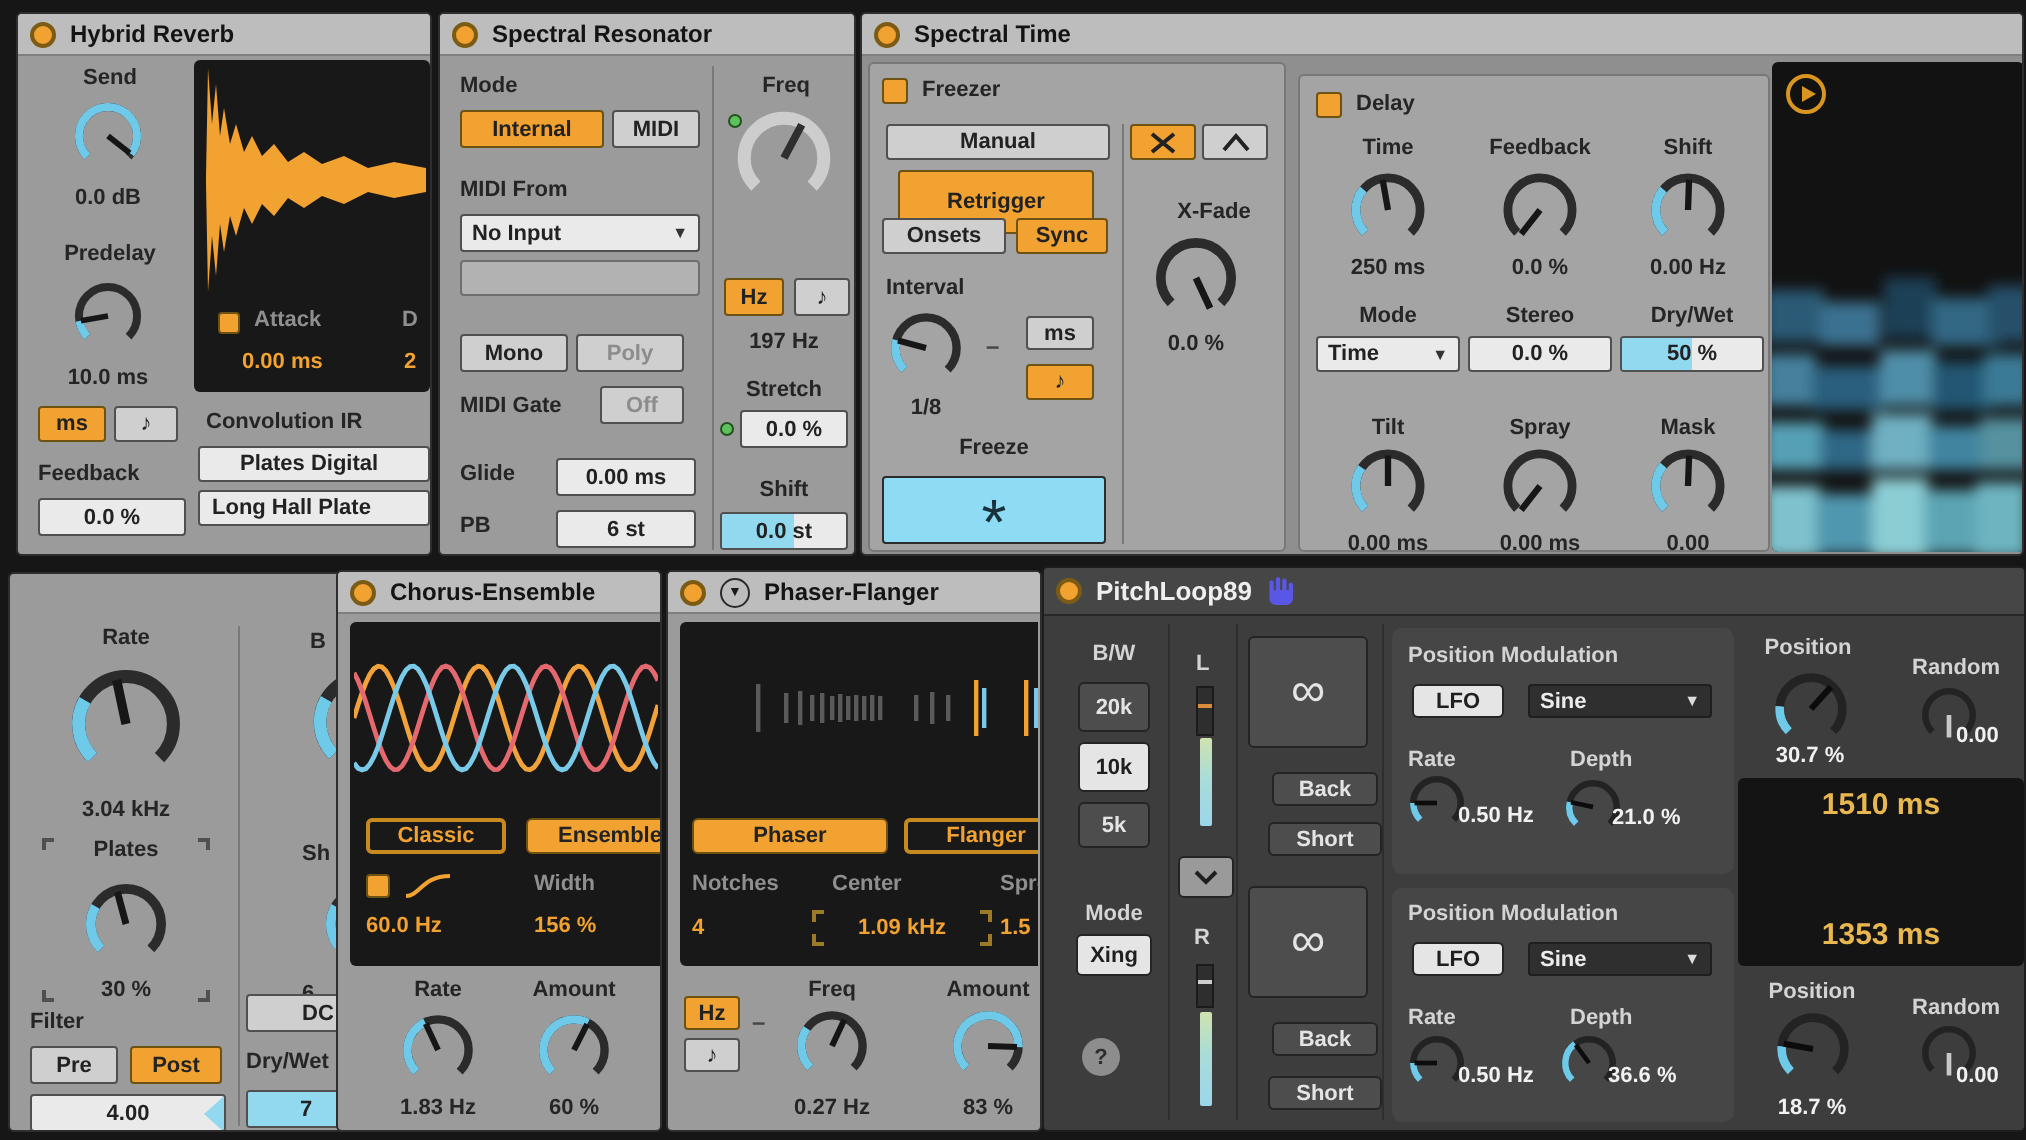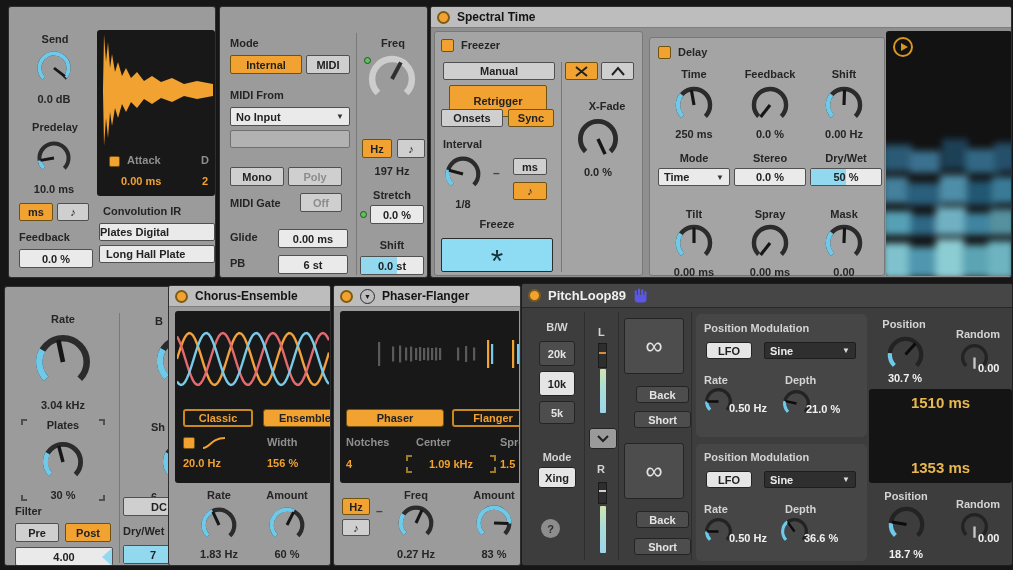--- a/index.html
+++ b/index.html
@@ -67,20 +67,24 @@
              border-bottom:4px solid transparent;margin-left:2px;}
   .expander{width:15px;height:15px;border:1.5px solid #2b2b2b;border-radius:50%;box-sizing:border-box;
             display:flex;align-items:center;justify-content:center;font-size:7px;color:#1a1a1a;flex:0 0 auto;}
 </style>
 </head>
 <body>
 
 <div class="stage">
 
   <div class="panel" id="p-hr" style="left:8px;top:6px;width:208px;height:272px;">
+    <div class="tbar">
+      <span class="oncirc"></span>
+      <span class="ttl">Hybrid Reverb</span>
+    </div>
     <div class="lbl c" style="left:20px;top:26px;width:52px;">Send</div>
     <div class="knob" style="left:26px;top:42px;width:38px;height:38px;">
         <svg viewBox="0 0 40 40">
           <path d="M 9.18 30.82 A 15.3 15.3 0 1 1 30.82 30.82" stroke="#2b2b2b" stroke-width="4.2" fill="none"></path>
           <path d="M 9.18 30.82 A 15.3 15.3 0 1 1 32.06 29.42" stroke="#6fc9e9" stroke-width="4.2" fill="none"></path>
           <line x1="20" y1="20" x2="31.43" y2="28.93" stroke="#161616" stroke-width="3"></line>
         </svg>
       </div>
     <div class="lbl c" style="left:14px;top:86px;width:62px;">0.0 dB</div>
     <div class="lbl c" style="left:14px;top:114px;width:64px;">Predelay</div>
@@ -103,29 +107,33 @@
       <svg style="position:absolute;left:2px;top:2px;" width="114" height="118" viewBox="0 0 114 118">
         <path fill="#f2a231" d="M4,56 L5,2 L7,30 L9,10 L11,36 L13,22 L16,40 L19,30 L23,44 L27,36 L32,46 L38,40 L45,49 L53,44 L62,50 L73,46 L85,52 L98,49 L114,52 L114,64 L98,67 L85,64 L73,70 L62,66 L53,72 L45,67 L38,76 L32,70 L27,80 L23,72 L19,86 L16,76 L13,94 L11,80 L9,106 L7,86 L5,114 L4,60 Z"></path>
       </svg>
       <span class="chk" style="left:12px;top:126px;width:11px;height:11px;"></span>
       <div class="lbl dim" style="left:30px;top:124px;">Attack</div>
       <div class="lbl dim" style="left:104px;top:124px;">D</div>
       <div class="lbl org" style="left:24px;top:145px;">0.00 ms</div>
       <div class="lbl org" style="left:105px;top:145px;">2</div>
     </div>
     <div class="lbl" style="left:94px;top:198px;">Convolution IR</div>
-    <div class="field" style="left:90px;top:216px;width:116px;height:18px;justify-content:flex-start;padding-left:0;text-align:right;">
+    <div class="field" style="left:90px;top:216px;width:116px;height:18px;justify-content:flex-start;padding-left:20px;text-align:right;">
         <span>Plates Digital</span>
       </div>
     <div class="field" style="left:90px;top:238px;width:116px;height:18px;justify-content:flex-start;padding-left:6px;">
         <span>Long Hall Plate</span>
       </div>
   </div>
 
   <div class="panel" id="p-sr" style="left:219px;top:6px;width:209px;height:272px;">
+    <div class="tbar">
+      <span class="oncirc"></span>
+      <span class="ttl">Spectral Resonator</span>
+    </div>
     <div class="lbl" style="left:10px;top:30px;">Mode</div>
     <div class="btn on" style="left:10px;top:48px;width:72px;height:19px;">Internal</div>
     <div class="btn" style="left:86px;top:48px;width:44px;height:19px;">MIDI</div>
     <div class="lbl" style="left:10px;top:82px;">MIDI From</div>
     <div class="field sel" style="left:10px;top:100px;width:120px;height:19px;">
       <span>No Input</span>
       <span class="arr">▼</span>
     </div>
     <div class="field" style="left:10px;top:123px;width:120px;height:18px;background:#b2b2b2;border-color:#6f6f6f;"></div>
     <div class="btn" style="left:10px;top:160px;width:54px;height:19px;">Mono</div>
@@ -388,21 +396,21 @@
           <polyline points="0,17.4 2,21.3 4,26.4 6,32.4 8,38.8 10,45.3 12,51.5 14,56.9 16,61.3 18,64.3 20,65.8 22,65.7 24,64.0 26,60.8 28,56.2 30,50.7 32,44.4 34,37.9 36,31.6 38,25.7 40,20.8 42,17.0 44,14.7 46,14.0 48,14.9 50,17.4 52,21.3 54,26.4 56,32.4 58,38.8 60,45.3 62,51.5 64,56.9 66,61.3 68,64.3 70,65.8 72,65.7 74,64.0 76,60.8 78,56.2 80,50.7 82,44.4 84,37.9 86,31.6 88,25.7 90,20.8 92,17.0 94,14.7 96,14.0 98,14.9 100,17.4 102,21.3 104,26.4 106,32.4 108,38.8 110,45.3 112,51.5 114,56.9 116,61.3 118,64.3 120,65.8 122,65.7 124,64.0 126,60.8 128,56.2 130,50.7 132,44.4 134,37.9 136,31.6 138,25.7 140,20.8 142,17.0 144,14.7 146,14.0 148,14.9 150,17.4 152,21.3" stroke="#e4696f" stroke-width="2.4" fill="none"></polyline>
           <polyline points="0,62.5 2,65.1 4,66.0 6,65.3 8,63.0 10,59.3 12,54.4 14,48.5 16,42.1 18,35.6 20,29.4 22,23.8 24,19.3 26,16.0 28,14.3 30,14.1 32,15.6 34,18.7 36,23.0 38,28.5 40,34.6 42,41.1 44,47.5 46,53.5 48,58.6 50,62.5 52,65.1 54,66.0 56,65.3 58,63.0 60,59.3 62,54.4 64,48.5 66,42.1 68,35.6 70,29.4 72,23.8 74,19.3 76,16.0 78,14.3 80,14.1 82,15.6 84,18.7 86,23.0 88,28.5 90,34.6 92,41.1 94,47.5 96,53.5 98,58.6 100,62.5 102,65.1 104,66.0 106,65.3 108,63.0 110,59.3 112,54.4 114,48.5 116,42.1 118,35.6 120,29.4 122,23.8 124,19.3 126,16.0 128,14.3 130,14.1 132,15.6 134,18.7 136,23.0 138,28.5 140,34.6 142,41.1 144,47.5 146,53.5 148,58.6 150,62.5 152,65.1" stroke="#79c9e8" stroke-width="2.4" fill="none"></polyline>
         </svg>
       <div class="obtn" style="left:8px;top:98px;width:70px;height:18px;">Classic</div>
       <div class="btn on" style="left:88px;top:98px;width:84px;height:18px;border-radius:3px;">Ensemble</div>
       <span class="chk" style="left:8px;top:126px;width:12px;height:12px;"></span>
       <svg style="position:absolute;left:27px;top:124px;" width="24" height="15" viewBox="0 0 24 15">
           <path d="M1,13 C8,13 9,3 23,3" stroke="#f2a231" stroke-width="2" fill="none"></path>
         </svg>
       <div class="lbl dim" style="left:92px;top:125px;">Width</div>
-      <div class="lbl org" style="left:8px;top:146px;">20.0 Hz</div>
+      <div class="lbl org" style="left:8px;top:146px;">60.0 Hz</div>
       <div class="lbl org" style="left:92px;top:146px;">156 %</div>
     </div>
     <div class="lbl c" style="left:22px;top:203px;width:56px;">Rate</div>
     <div class="lbl c" style="left:88px;top:203px;width:60px;">Amount</div>
     <div class="knob" style="left:30px;top:219px;width:40px;height:40px;">
         <svg viewBox="0 0 40 40">
           <path d="M 9.18 30.82 A 15.3 15.3 0 1 1 30.82 30.82" stroke="#2b2b2b" stroke-width="4.2" fill="none"></path>
           <path d="M 9.18 30.82 A 15.3 15.3 0 0 1 13.53 6.13" stroke="#6fc9e9" stroke-width="4.2" fill="none"></path>
           <line x1="20" y1="20" x2="13.87" y2="6.86" stroke="#161616" stroke-width="3"></line>
         </svg>

